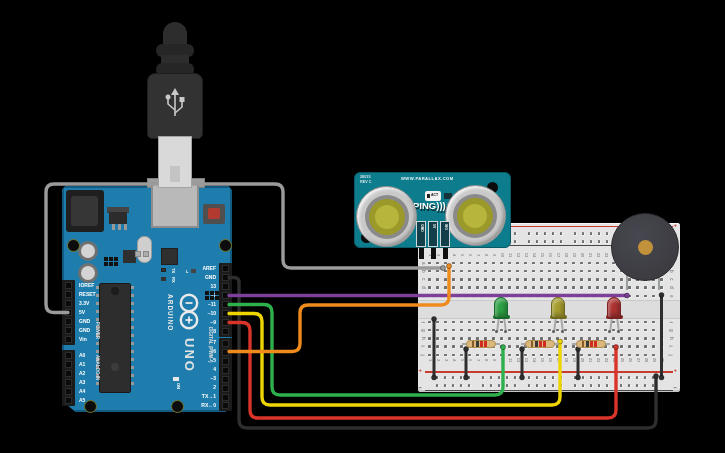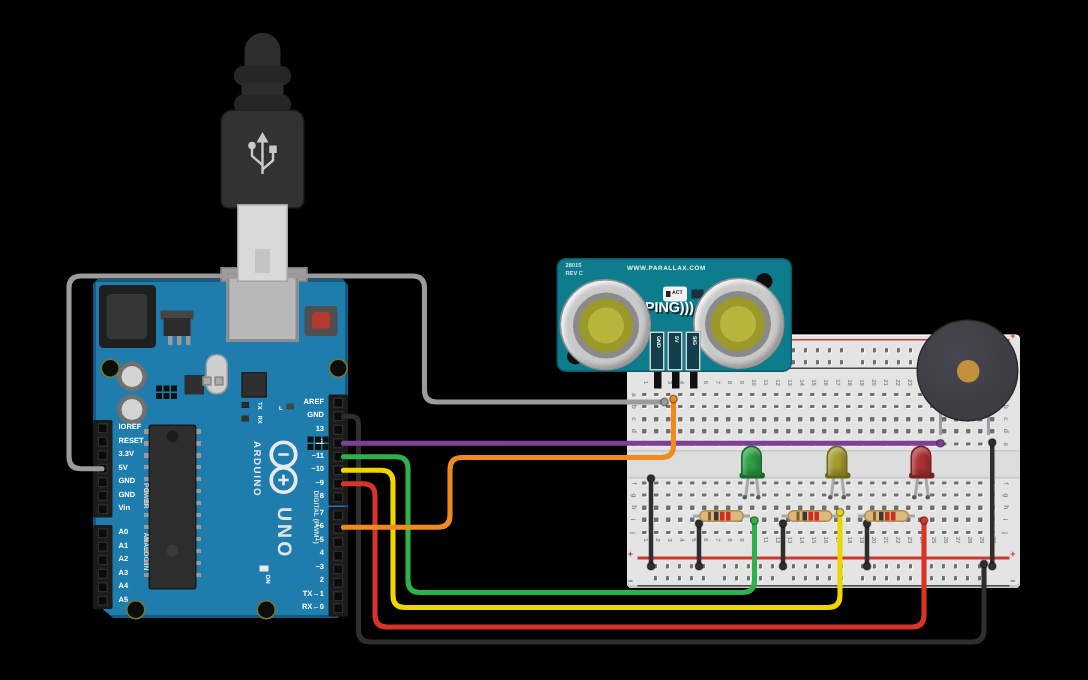--- a/index.html
+++ b/index.html
@@ -750,21 +750,21 @@
       </div>
     </div>
 
   <div id="buzzer" class="abs" style="left:611px;top:213px;width:68px;height:78px;">
     <div class="abs" style="left:14.5px;top:55px;width:2.5px;height:22px;background:#9aa0a0;"></div>
     <div class="abs" style="left:46.5px;top:55px;width:2.5px;height:22px;background:#9aa0a0;"></div>
     <div id="buzzer-body" class="abs" style="left: 0px; top: 0px; width: 68px; height: 68px; border-radius: 50%; border: 1px solid rgb(42, 42, 46); box-sizing: border-box; background: radial-gradient(circle at 40% 35%, rgb(71, 71, 80), rgb(60, 60, 65) 72%);"></div>
     <div id="buzzer-center" class="abs" style="left: 26.5px; top: 26.5px; width: 15px; height: 15px; border-radius: 50%; background: rgb(194, 145, 60);"></div>
   </div>
 
-  <div id="ping" class="abs" style="left:371px;top:172px;width:144px;height:76px;">
+  <div id="ping" class="abs" style="left:354px;top:172px;width:144px;height:76px;">
     <div class="abs" style="left:64.5px;top:74px;width:5px;height:13px;background:#101010;"></div>
     <div class="abs" style="left:76.5px;top:74px;width:5px;height:13px;background:#101010;"></div>
     <div class="abs" style="left:88.5px;top:74px;width:5px;height:13px;background:#101010;"></div>
     <div id="ping-pcb" class="abs" style="left: 0px; top: 0px; width: 157px; height: 76px; border-radius: 6px; border: 1.5px solid rgb(10, 90, 104); box-sizing: border-box; background: rgb(13, 124, 140);"></div>
     <div class="lbl" style="left:6px;top:4px;font-size:3.8px;color:#cfe3e6;">28015</div>
     <div class="lbl" style="left:6px;top:9px;font-size:3.8px;color:#cfe3e6;">REV C</div>
     <div class="lbl" style="left:47px;top:4.5px;font-size:4.2px;letter-spacing:.4px;color:#e8f2f3;">WWW.PARALLAX.COM</div>
     <div class="abs" style="left:71px;top:19px;width:16px;height:10px;background:#f2f2f2;border-radius:2px;"></div>
     <div class="abs" style="left:72.5px;top:22px;width:3px;height:3.5px;background:#222;"></div>
     <div class="lbl" style="left:77px;top:22px;font-size:3.5px;color:#111;">ACT</div>

